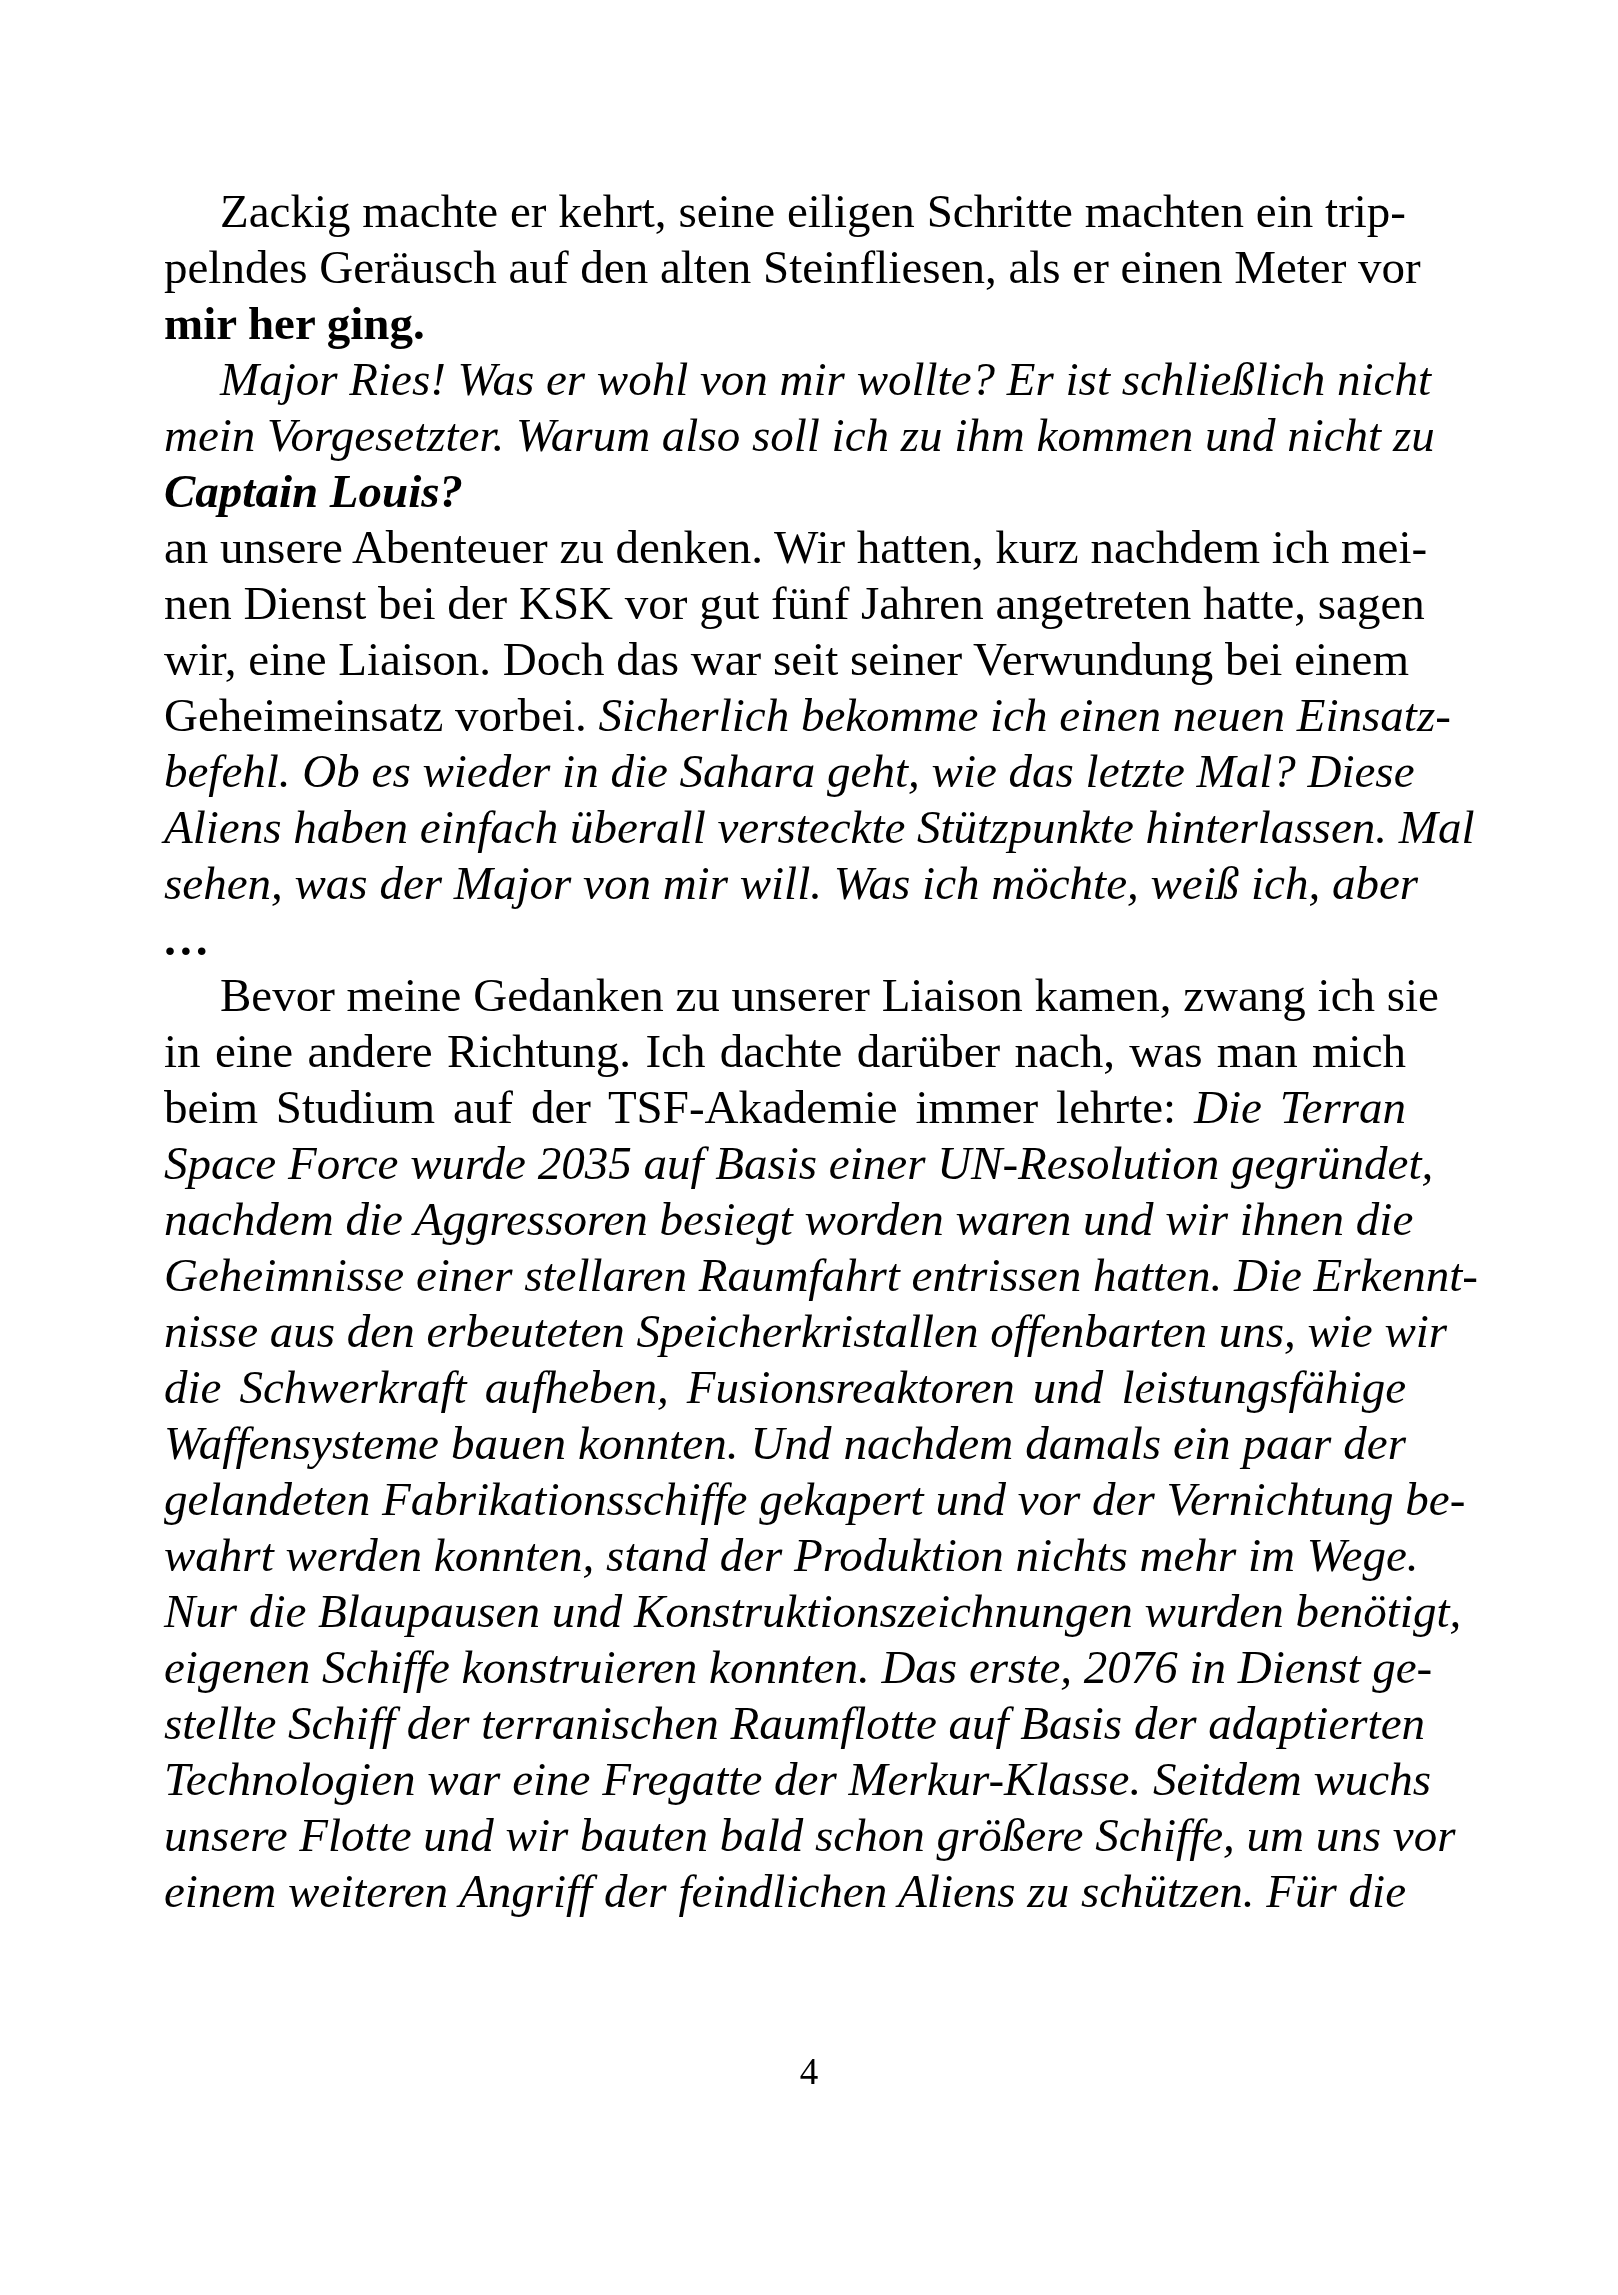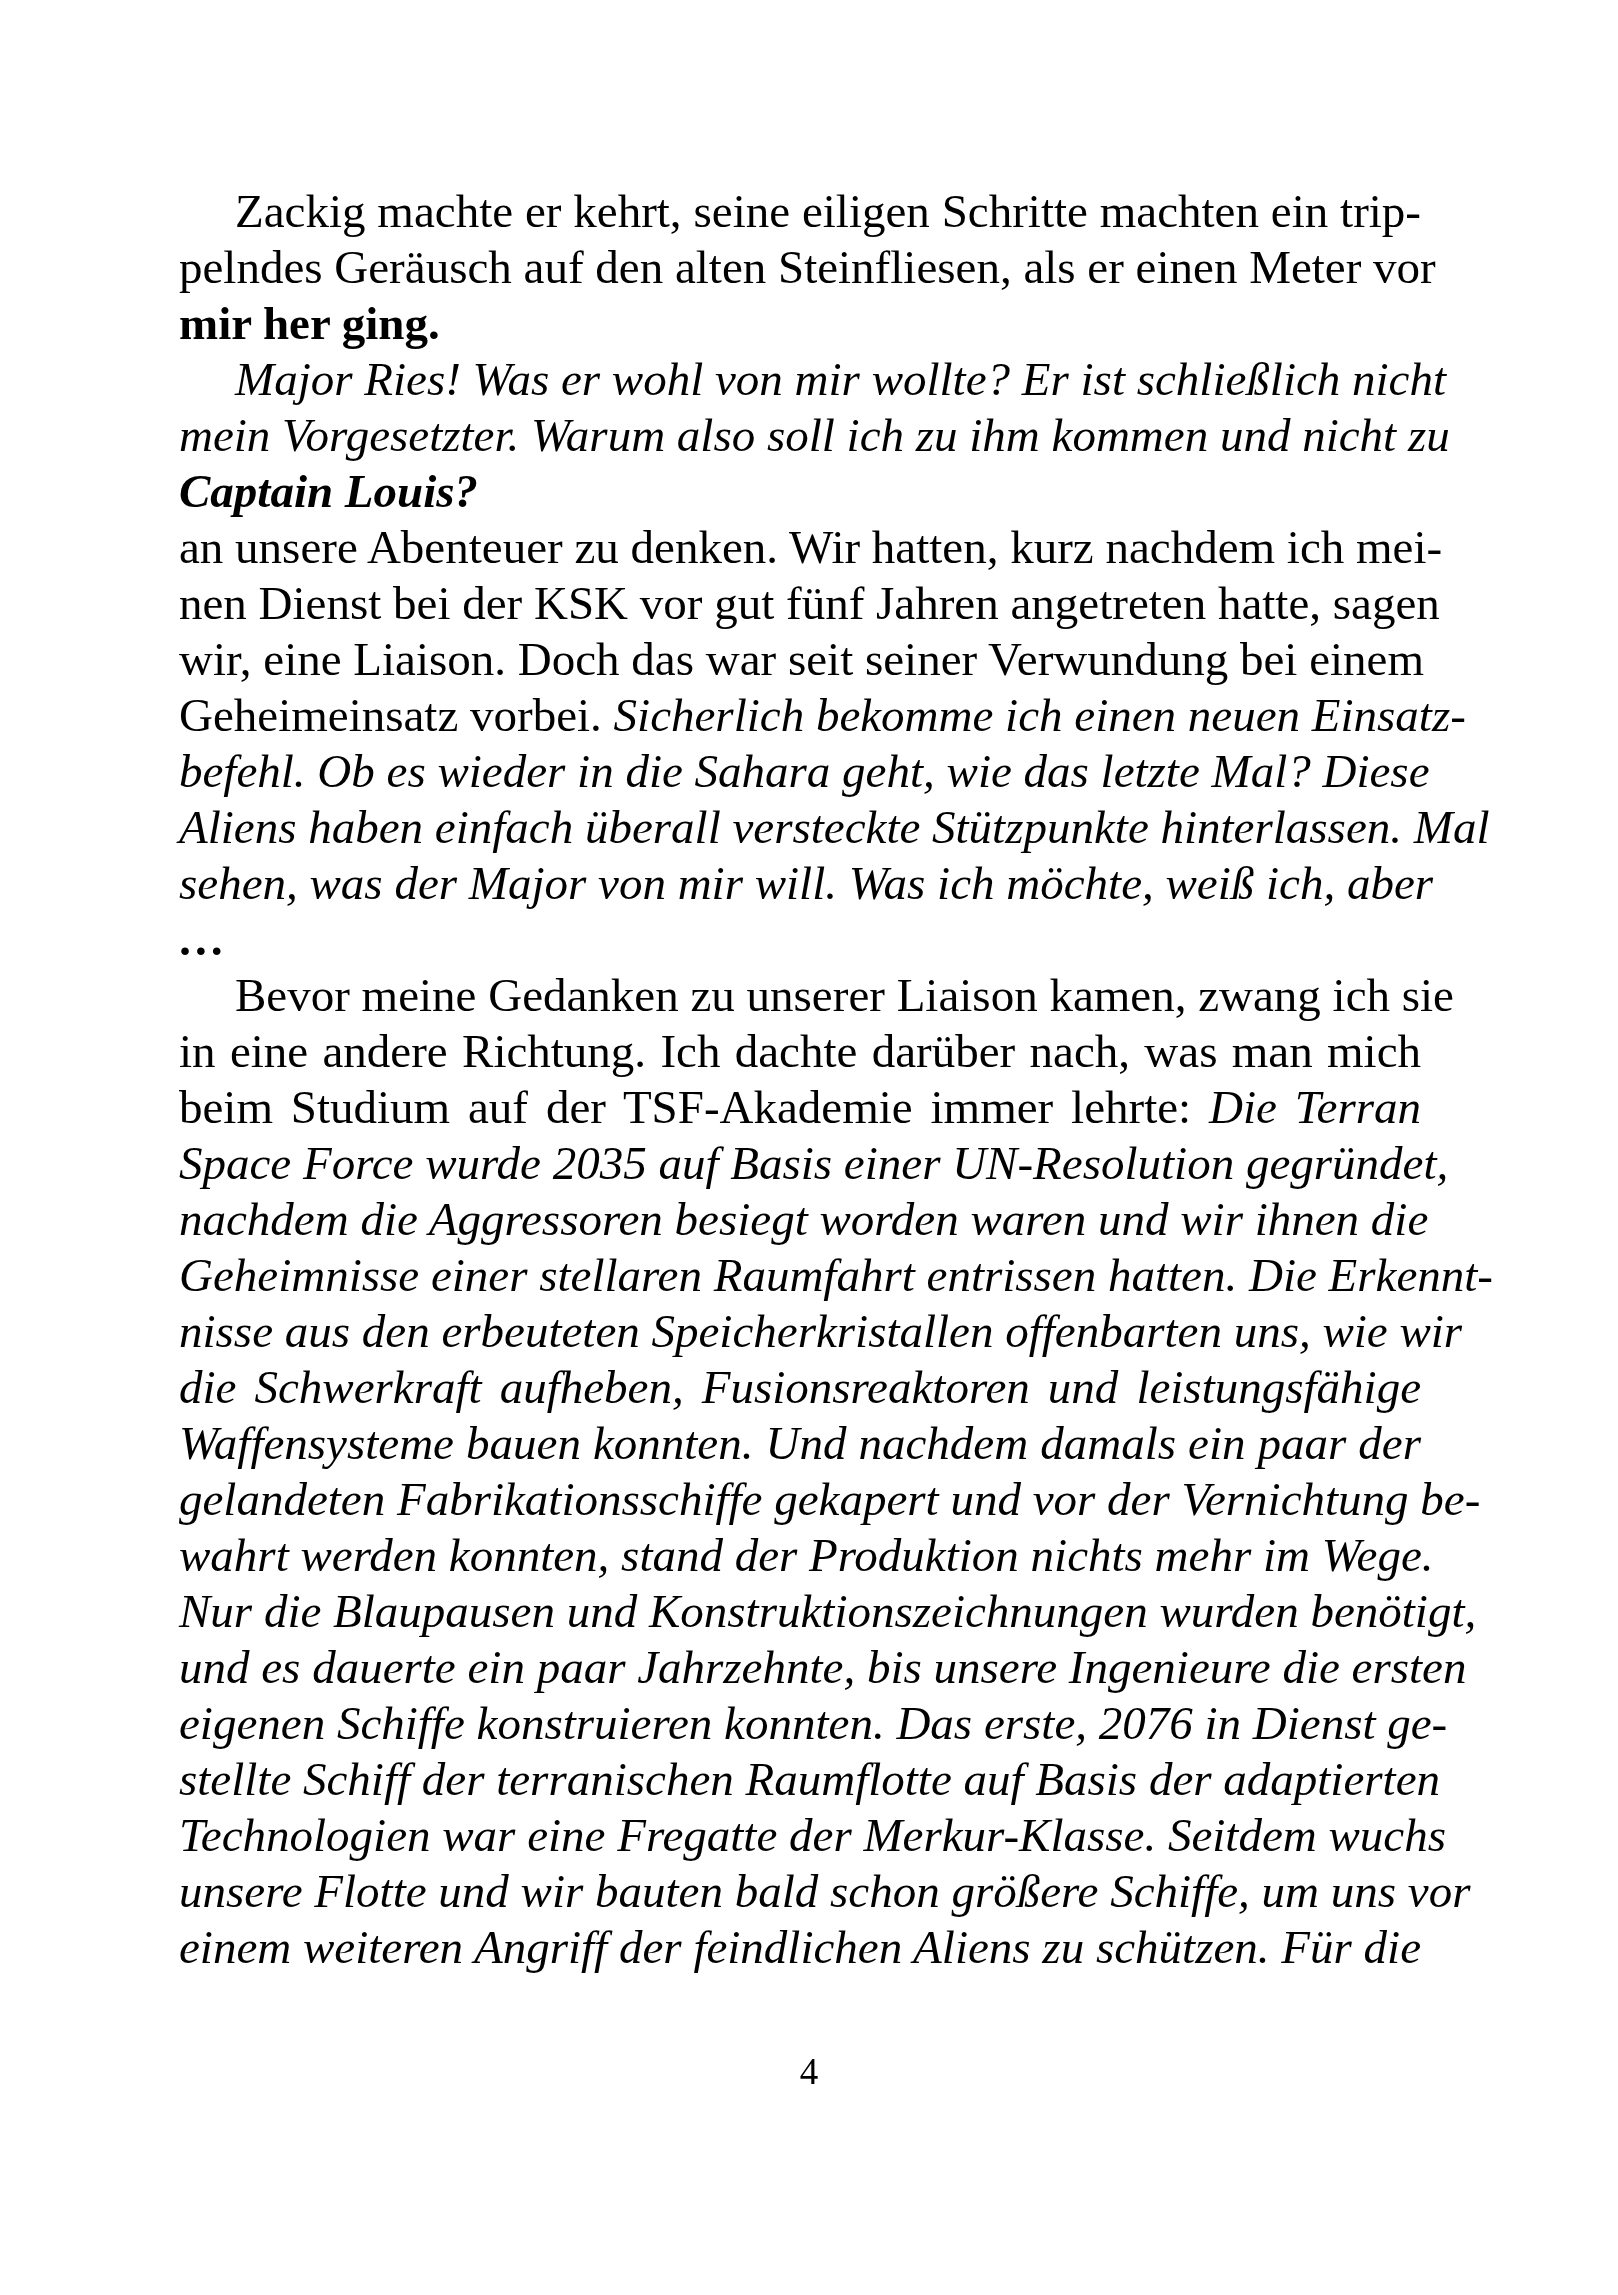--- a/index.html
+++ b/index.html
@@ -1,19 +1,19 @@
 <!DOCTYPE html>
 <html style="font-size:7.4px"><head>
 <meta charset="utf-8">
 <style>
   html, body { margin: 0; padding: 0; background: #ffffff; }
   body { width: 1618px; height: 2295px; position: relative; overflow: hidden; }
   .page {
     position: absolute;
-    left: 179px;
+    left: 164px;
     top: 183px;
     width: 1242px;
     font-family: "Liberation Serif", "DejaVu Serif", serif;
     font-size: 47px;
     line-height: 56px;
     color: #000000;
   }
   .line {
     display: block;
     height: 56px;
@@ -57,21 +57,20 @@
     <div class="line"><span>beim Studium auf der TSF-Akademie immer lehrte: </span><span class="it">Die Terran</span></div>
     <div class="line"><span class="it">Space Force wurde 2035 auf Basis einer UN-Resolution gegründet,</span></div>
     <div class="line"><span class="it">nachdem die Aggressoren besiegt worden waren und wir ihnen die</span></div>
     <div class="line"><span class="it">Geheimnisse einer stellaren Raumfahrt entrissen hatten. Die Erkennt-</span></div>
     <div class="line"><span class="it">nisse aus den erbeuteten Speicherkristallen offenbarten uns, wie wir</span></div>
     <div class="line"><span class="it">die Schwerkraft aufheben, Fusionsreaktoren und leistungsfähige</span></div>
     <div class="line"><span class="it">Waffensysteme bauen konnten. Und nachdem damals ein paar der</span></div>
     <div class="line"><span class="it">gelandeten Fabrikationsschiffe gekapert und vor der Vernichtung be-</span></div>
     <div class="line"><span class="it">wahrt werden konnten, stand der Produktion nichts mehr im Wege.</span></div>
     <div class="line"><span class="it">Nur die Blaupausen und Konstruktionszeichnungen wurden benötigt,</span></div>
-    <div class="line"><span class="it">und es dauerte ein paar Jahrzehnte, bis unsere Ingenieure die ersten</span></div>
     <div class="line"><span class="it">eigenen Schiffe konstruieren konnten. Das erste, 2076 in Dienst ge-</span></div>
     <div class="line"><span class="it">stellte Schiff der terranischen Raumflotte auf Basis der adaptierten</span></div>
     <div class="line"><span class="it">Technologien war eine Fregatte der Merkur-Klasse. Seitdem wuchs</span></div>
     <div class="line"><span class="it">unsere Flotte und wir bauten bald schon größere Schiffe, um uns vor</span></div>
     <div class="line"><span class="it">einem weiteren Angriff der feindlichen Aliens zu schützen. Für die</span></div>
   </div>
 <div class="pagenum">4</div>
 
 
 </body></html>

